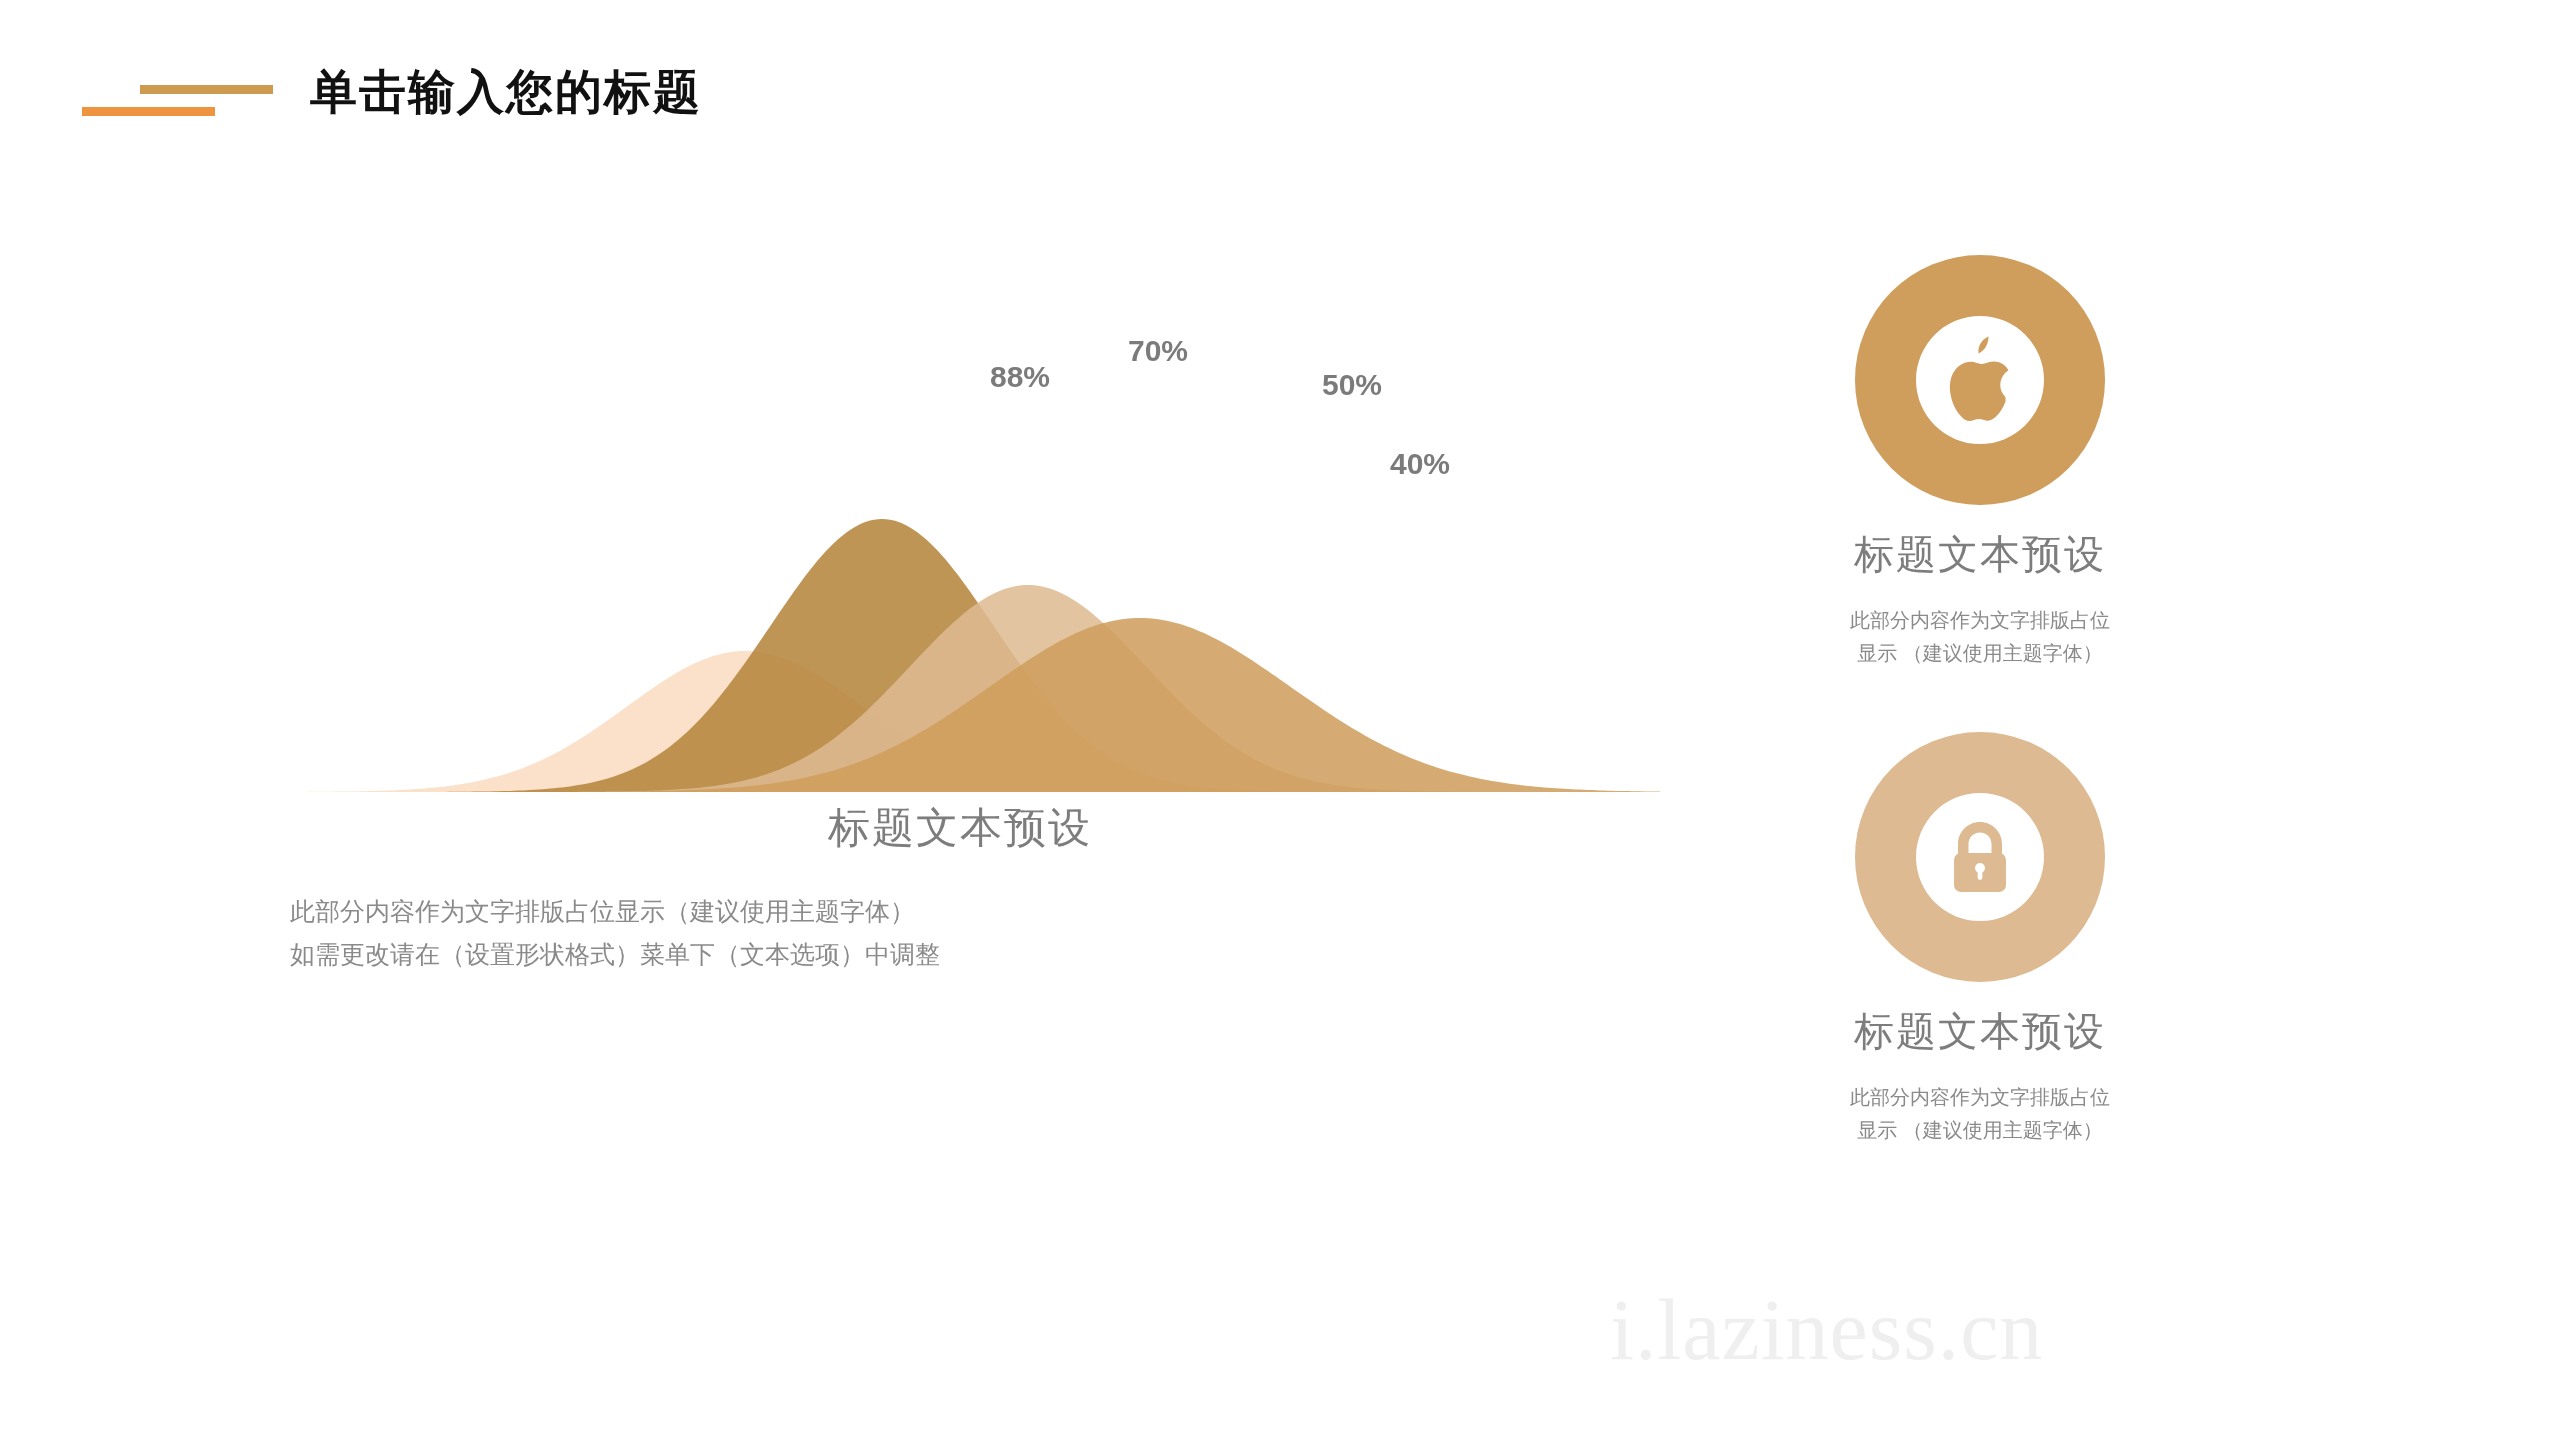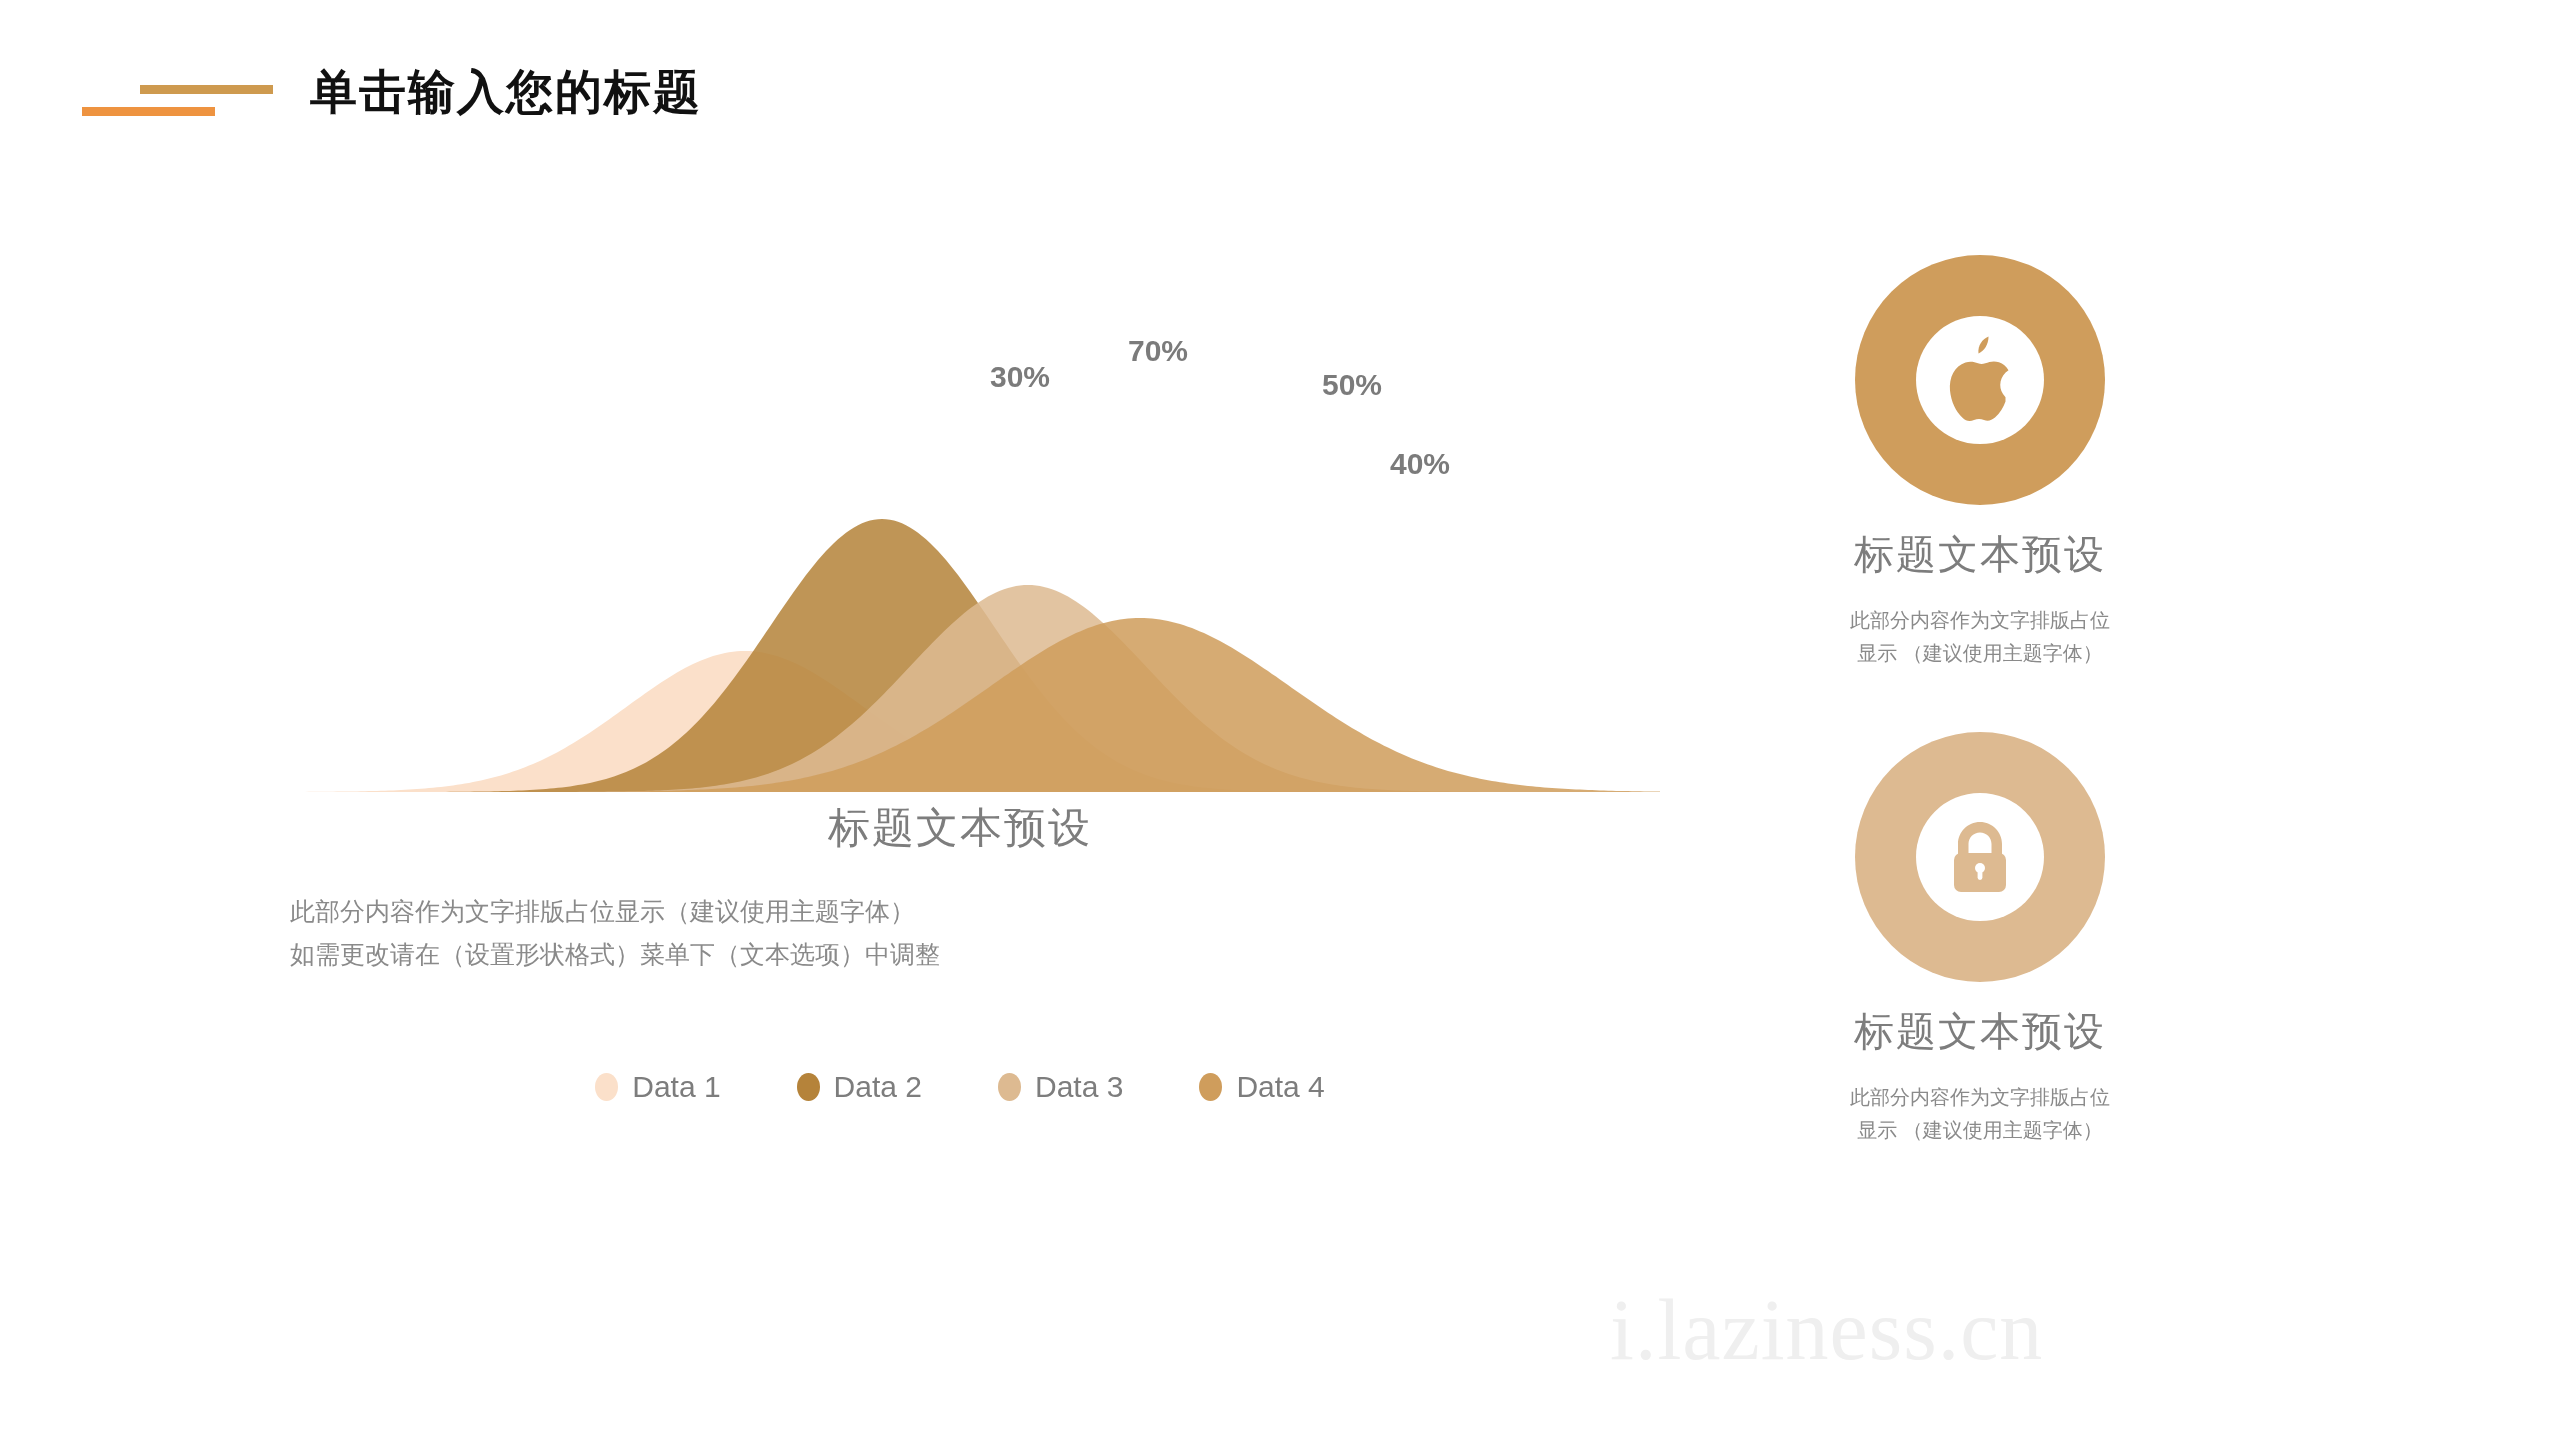--- a/index.html
+++ b/index.html
@@ -207,51 +207,33 @@
 
   <div class="chart-area">
     <svg viewBox="0 0 1340 470" preserveAspectRatio="none">
       <g>
         <path id="curve-0" d="M-65.0,462.0 L-61.0,462.0 L-57.0,462.0 L-53.0,462.0 L-49.0,462.0 L-45.0,462.0 L-41.0,462.0 L-37.0,462.0 L-33.0,462.0 L-29.0,462.0 L-25.0,462.0 L-21.0,462.0 L-17.0,462.0 L-13.0,461.9 L-9.0,461.9 L-5.0,461.9 L-1.0,461.9 L3.0,461.9 L7.0,461.9 L11.0,461.9 L15.0,461.9 L19.0,461.8 L23.0,461.8 L27.0,461.8 L31.0,461.8 L35.0,461.7 L39.0,461.7 L43.0,461.7 L47.0,461.6 L51.0,461.6 L55.0,461.5 L59.0,461.5 L63.0,461.4 L67.0,461.4 L71.0,461.3 L75.0,461.2 L79.0,461.1 L83.0,461.0 L87.0,460.9 L91.0,460.8 L95.0,460.7 L99.0,460.5 L103.0,460.4 L107.0,460.2 L111.0,460.0 L115.0,459.8 L119.0,459.6 L123.0,459.3 L127.0,459.0 L131.0,458.7 L135.0,458.4 L139.0,458.1 L143.0,457.7 L147.0,457.3 L151.0,456.9 L155.0,456.4 L159.0,455.9 L163.0,455.4 L167.0,454.8 L171.0,454.2 L175.0,453.6 L179.0,452.9 L183.0,452.1 L187.0,451.3 L191.0,450.5 L195.0,449.6 L199.0,448.6 L203.0,447.6 L207.0,446.5 L211.0,445.4 L215.0,444.2 L219.0,442.9 L223.0,441.6 L227.0,440.2 L231.0,438.7 L235.0,437.2 L239.0,435.6 L243.0,433.9 L247.0,432.2 L251.0,430.4 L255.0,428.5 L259.0,426.5 L263.0,424.5 L267.0,422.4 L271.0,420.2 L275.0,418.0 L279.0,415.6 L283.0,413.3 L287.0,410.8 L291.0,408.3 L295.0,405.8 L299.0,403.2 L303.0,400.5 L307.0,397.8 L311.0,395.0 L315.0,392.2 L319.0,389.4 L323.0,386.6 L327.0,383.7 L331.0,380.8 L335.0,377.9 L339.0,375.0 L343.0,372.1 L347.0,369.2 L351.0,366.4 L355.0,363.5 L359.0,360.7 L363.0,358.0 L367.0,355.2 L371.0,352.6 L375.0,350.0 L379.0,347.4 L383.0,344.9 L387.0,342.6 L391.0,340.3 L395.0,338.1 L399.0,336.0 L403.0,334.0 L407.0,332.2 L411.0,330.5 L415.0,328.9 L419.0,327.4 L423.0,326.1 L427.0,324.9 L431.0,323.9 L435.0,323.0 L439.0,322.3 L443.0,321.7 L447.0,321.3 L451.0,321.1 L455.0,321.0 L459.0,321.1 L463.0,321.3 L467.0,321.7 L471.0,322.3 L475.0,323.0 L479.0,323.9 L483.0,324.9 L487.0,326.1 L491.0,327.4 L495.0,328.9 L499.0,330.5 L503.0,332.2 L507.0,334.0 L511.0,336.0 L515.0,338.1 L519.0,340.3 L523.0,342.6 L527.0,344.9 L531.0,347.4 L535.0,350.0 L539.0,352.6 L543.0,355.2 L547.0,358.0 L551.0,360.7 L555.0,363.5 L559.0,366.4 L563.0,369.2 L567.0,372.1 L571.0,375.0 L575.0,377.9 L579.0,380.8 L583.0,383.7 L587.0,386.6 L591.0,389.4 L595.0,392.2 L599.0,395.0 L603.0,397.8 L607.0,400.5 L611.0,403.2 L615.0,405.8 L619.0,408.3 L623.0,410.8 L627.0,413.3 L631.0,415.6 L635.0,418.0 L639.0,420.2 L643.0,422.4 L647.0,424.5 L651.0,426.5 L655.0,428.5 L659.0,430.4 L663.0,432.2 L667.0,433.9 L671.0,435.6 L675.0,437.2 L679.0,438.7 L683.0,440.2 L687.0,441.6 L691.0,442.9 L695.0,444.2 L699.0,445.4 L703.0,446.5 L707.0,447.6 L711.0,448.6 L715.0,449.6 L719.0,450.5 L723.0,451.3 L727.0,452.1 L731.0,452.9 L735.0,453.6 L739.0,454.2 L743.0,454.8 L747.0,455.4 L751.0,455.9 L755.0,456.4 L759.0,456.9 L763.0,457.3 L767.0,457.7 L771.0,458.1 L775.0,458.4 L779.0,458.7 L783.0,459.0 L787.0,459.3 L791.0,459.6 L795.0,459.8 L799.0,460.0 L803.0,460.2 L807.0,460.4 L811.0,460.5 L815.0,460.7 L819.0,460.8 L823.0,460.9 L827.0,461.0 L831.0,461.1 L835.0,461.2 L839.0,461.3 L843.0,461.4 L847.0,461.4 L851.0,461.5 L855.0,461.5 L859.0,461.6 L863.0,461.6 L867.0,461.7 L871.0,461.7 L875.0,461.7 L879.0,461.8 L883.0,461.8 L887.0,461.8 L891.0,461.8 L895.0,461.9 L899.0,461.9 L903.0,461.9 L907.0,461.9 L911.0,461.9 L915.0,461.9 L919.0,461.9 L923.0,461.9 L927.0,462.0 L931.0,462.0 L935.0,462.0 L939.0,462.0 L943.0,462.0 L947.0,462.0 L951.0,462.0 L955.0,462.0 L959.0,462.0 L963.0,462.0 L967.0,462.0 L971.0,462.0 L975.0,462.0 L975,462 L-65,462 Z" fill="#fbe0ca" fill-opacity="1"></path>
         <path id="curve-1" d="M72.0,462.0 L76.0,462.0 L80.0,462.0 L84.0,462.0 L88.0,462.0 L92.0,462.0 L96.0,462.0 L100.0,462.0 L104.0,462.0 L108.0,462.0 L112.0,462.0 L116.0,462.0 L120.0,462.0 L124.0,462.0 L128.0,461.9 L132.0,461.9 L136.0,461.9 L140.0,461.9 L144.0,461.9 L148.0,461.9 L152.0,461.9 L156.0,461.9 L160.0,461.8 L164.0,461.8 L168.0,461.8 L172.0,461.8 L176.0,461.7 L180.0,461.7 L184.0,461.6 L188.0,461.6 L192.0,461.5 L196.0,461.5 L200.0,461.4 L204.0,461.3 L208.0,461.2 L212.0,461.1 L216.0,461.0 L220.0,460.9 L224.0,460.8 L228.0,460.6 L232.0,460.4 L236.0,460.3 L240.0,460.0 L244.0,459.8 L248.0,459.6 L252.0,459.3 L256.0,459.0 L260.0,458.6 L264.0,458.3 L268.0,457.8 L272.0,457.4 L276.0,456.9 L280.0,456.4 L284.0,455.8 L288.0,455.1 L292.0,454.4 L296.0,453.7 L300.0,452.9 L304.0,452.0 L308.0,451.0 L312.0,450.0 L316.0,448.9 L320.0,447.7 L324.0,446.4 L328.0,445.0 L332.0,443.6 L336.0,442.0 L340.0,440.3 L344.0,438.5 L348.0,436.6 L352.0,434.5 L356.0,432.4 L360.0,430.1 L364.0,427.6 L368.0,425.1 L372.0,422.3 L376.0,419.5 L380.0,416.5 L384.0,413.3 L388.0,410.0 L392.0,406.6 L396.0,403.0 L400.0,399.2 L404.0,395.3 L408.0,391.2 L412.0,387.0 L416.0,382.6 L420.0,378.0 L424.0,373.4 L428.0,368.6 L432.0,363.6 L436.0,358.5 L440.0,353.3 L444.0,348.0 L448.0,342.5 L452.0,337.0 L456.0,331.4 L460.0,325.7 L464.0,319.9 L468.0,314.1 L472.0,308.2 L476.0,302.3 L480.0,296.4 L484.0,290.5 L488.0,284.6 L492.0,278.7 L496.0,272.9 L500.0,267.2 L504.0,261.5 L508.0,255.9 L512.0,250.5 L516.0,245.1 L520.0,240.0 L524.0,235.0 L528.0,230.1 L532.0,225.5 L536.0,221.1 L540.0,216.9 L544.0,213.0 L548.0,209.3 L552.0,205.9 L556.0,202.7 L560.0,199.9 L564.0,197.4 L568.0,195.2 L572.0,193.3 L576.0,191.8 L580.0,190.6 L584.0,189.7 L588.0,189.2 L592.0,189.0 L596.0,189.2 L600.0,189.7 L604.0,190.6 L608.0,191.8 L612.0,193.3 L616.0,195.2 L620.0,197.4 L624.0,199.9 L628.0,202.7 L632.0,205.9 L636.0,209.3 L640.0,213.0 L644.0,216.9 L648.0,221.1 L652.0,225.5 L656.0,230.1 L660.0,235.0 L664.0,240.0 L668.0,245.1 L672.0,250.5 L676.0,255.9 L680.0,261.5 L684.0,267.2 L688.0,272.9 L692.0,278.7 L696.0,284.6 L700.0,290.5 L704.0,296.4 L708.0,302.3 L712.0,308.2 L716.0,314.1 L720.0,319.9 L724.0,325.7 L728.0,331.4 L732.0,337.0 L736.0,342.5 L740.0,348.0 L744.0,353.3 L748.0,358.5 L752.0,363.6 L756.0,368.6 L760.0,373.4 L764.0,378.0 L768.0,382.6 L772.0,387.0 L776.0,391.2 L780.0,395.3 L784.0,399.2 L788.0,403.0 L792.0,406.6 L796.0,410.0 L800.0,413.3 L804.0,416.5 L808.0,419.5 L812.0,422.3 L816.0,425.1 L820.0,427.6 L824.0,430.1 L828.0,432.4 L832.0,434.5 L836.0,436.6 L840.0,438.5 L844.0,440.3 L848.0,442.0 L852.0,443.6 L856.0,445.0 L860.0,446.4 L864.0,447.7 L868.0,448.9 L872.0,450.0 L876.0,451.0 L880.0,452.0 L884.0,452.9 L888.0,453.7 L892.0,454.4 L896.0,455.1 L900.0,455.8 L904.0,456.4 L908.0,456.9 L912.0,457.4 L916.0,457.8 L920.0,458.3 L924.0,458.6 L928.0,459.0 L932.0,459.3 L936.0,459.6 L940.0,459.8 L944.0,460.0 L948.0,460.3 L952.0,460.4 L956.0,460.6 L960.0,460.8 L964.0,460.9 L968.0,461.0 L972.0,461.1 L976.0,461.2 L980.0,461.3 L984.0,461.4 L988.0,461.5 L992.0,461.5 L996.0,461.6 L1000.0,461.6 L1004.0,461.7 L1008.0,461.7 L1012.0,461.8 L1016.0,461.8 L1020.0,461.8 L1024.0,461.8 L1028.0,461.9 L1032.0,461.9 L1036.0,461.9 L1040.0,461.9 L1044.0,461.9 L1048.0,461.9 L1052.0,461.9 L1056.0,461.9 L1060.0,462.0 L1064.0,462.0 L1068.0,462.0 L1072.0,462.0 L1076.0,462.0 L1080.0,462.0 L1084.0,462.0 L1088.0,462.0 L1092.0,462.0 L1096.0,462.0 L1100.0,462.0 L1104.0,462.0 L1108.0,462.0 L1112.0,462.0 L1112,462 L72,462 Z" fill="#b5833a" fill-opacity="0.86"></path>
         <path id="curve-2" d="M218.0,462.0 L222.0,462.0 L226.0,462.0 L230.0,462.0 L234.0,462.0 L238.0,462.0 L242.0,462.0 L246.0,462.0 L250.0,462.0 L254.0,462.0 L258.0,461.9 L262.0,461.9 L266.0,461.9 L270.0,461.9 L274.0,461.9 L278.0,461.9 L282.0,461.9 L286.0,461.9 L290.0,461.8 L294.0,461.8 L298.0,461.8 L302.0,461.8 L306.0,461.7 L310.0,461.7 L314.0,461.7 L318.0,461.6 L322.0,461.6 L326.0,461.5 L330.0,461.5 L334.0,461.4 L338.0,461.3 L342.0,461.3 L346.0,461.2 L350.0,461.1 L354.0,461.0 L358.0,460.8 L362.0,460.7 L366.0,460.6 L370.0,460.4 L374.0,460.2 L378.0,460.0 L382.0,459.8 L386.0,459.6 L390.0,459.3 L394.0,459.0 L398.0,458.7 L402.0,458.4 L406.0,458.0 L410.0,457.7 L414.0,457.2 L418.0,456.8 L422.0,456.3 L426.0,455.7 L430.0,455.1 L434.0,454.5 L438.0,453.8 L442.0,453.1 L446.0,452.3 L450.0,451.5 L454.0,450.6 L458.0,449.6 L462.0,448.6 L466.0,447.5 L470.0,446.3 L474.0,445.1 L478.0,443.7 L482.0,442.3 L486.0,440.8 L490.0,439.3 L494.0,437.6 L498.0,435.8 L502.0,434.0 L506.0,432.0 L510.0,430.0 L514.0,427.8 L518.0,425.6 L522.0,423.2 L526.0,420.8 L530.0,418.2 L534.0,415.6 L538.0,412.8 L542.0,409.9 L546.0,406.9 L550.0,403.8 L554.0,400.6 L558.0,397.3 L562.0,393.9 L566.0,390.5 L570.0,386.9 L574.0,383.2 L578.0,379.4 L582.0,375.6 L586.0,371.7 L590.0,367.7 L594.0,363.7 L598.0,359.6 L602.0,355.5 L606.0,351.3 L610.0,347.1 L614.0,342.8 L618.0,338.6 L622.0,334.3 L626.0,330.1 L630.0,325.8 L634.0,321.6 L638.0,317.4 L642.0,313.3 L646.0,309.3 L650.0,305.3 L654.0,301.3 L658.0,297.5 L662.0,293.8 L666.0,290.2 L670.0,286.7 L674.0,283.3 L678.0,280.1 L682.0,277.0 L686.0,274.2 L690.0,271.4 L694.0,268.9 L698.0,266.6 L702.0,264.4 L706.0,262.5 L710.0,260.7 L714.0,259.2 L718.0,258.0 L722.0,256.9 L726.0,256.1 L730.0,255.5 L734.0,255.1 L738.0,255.0 L742.0,255.1 L746.0,255.5 L750.0,256.1 L754.0,256.9 L758.0,258.0 L762.0,259.2 L766.0,260.7 L770.0,262.5 L774.0,264.4 L778.0,266.6 L782.0,268.9 L786.0,271.4 L790.0,274.2 L794.0,277.0 L798.0,280.1 L802.0,283.3 L806.0,286.7 L810.0,290.2 L814.0,293.8 L818.0,297.5 L822.0,301.3 L826.0,305.3 L830.0,309.3 L834.0,313.3 L838.0,317.4 L842.0,321.6 L846.0,325.8 L850.0,330.1 L854.0,334.3 L858.0,338.6 L862.0,342.8 L866.0,347.1 L870.0,351.3 L874.0,355.5 L878.0,359.6 L882.0,363.7 L886.0,367.7 L890.0,371.7 L894.0,375.6 L898.0,379.4 L902.0,383.2 L906.0,386.9 L910.0,390.5 L914.0,393.9 L918.0,397.3 L922.0,400.6 L926.0,403.8 L930.0,406.9 L934.0,409.9 L938.0,412.8 L942.0,415.6 L946.0,418.2 L950.0,420.8 L954.0,423.2 L958.0,425.6 L962.0,427.8 L966.0,430.0 L970.0,432.0 L974.0,434.0 L978.0,435.8 L982.0,437.6 L986.0,439.3 L990.0,440.8 L994.0,442.3 L998.0,443.7 L1002.0,445.1 L1006.0,446.3 L1010.0,447.5 L1014.0,448.6 L1018.0,449.6 L1022.0,450.6 L1026.0,451.5 L1030.0,452.3 L1034.0,453.1 L1038.0,453.8 L1042.0,454.5 L1046.0,455.1 L1050.0,455.7 L1054.0,456.3 L1058.0,456.8 L1062.0,457.2 L1066.0,457.7 L1070.0,458.0 L1074.0,458.4 L1078.0,458.7 L1082.0,459.0 L1086.0,459.3 L1090.0,459.6 L1094.0,459.8 L1098.0,460.0 L1102.0,460.2 L1106.0,460.4 L1110.0,460.6 L1114.0,460.7 L1118.0,460.8 L1122.0,461.0 L1126.0,461.1 L1130.0,461.2 L1134.0,461.3 L1138.0,461.3 L1142.0,461.4 L1146.0,461.5 L1150.0,461.5 L1154.0,461.6 L1158.0,461.6 L1162.0,461.7 L1166.0,461.7 L1170.0,461.7 L1174.0,461.8 L1178.0,461.8 L1182.0,461.8 L1186.0,461.8 L1190.0,461.9 L1194.0,461.9 L1198.0,461.9 L1202.0,461.9 L1206.0,461.9 L1210.0,461.9 L1214.0,461.9 L1218.0,461.9 L1222.0,462.0 L1226.0,462.0 L1230.0,462.0 L1234.0,462.0 L1238.0,462.0 L1242.0,462.0 L1246.0,462.0 L1250.0,462.0 L1254.0,462.0 L1258.0,462.0 L1258,462 L218,462 Z" fill="#ddba91" fill-opacity="0.86"></path>
         <path id="curve-3" d="M330.0,461.6 L334.0,461.5 L338.0,461.5 L342.0,461.4 L346.0,461.4 L350.0,461.3 L354.0,461.3 L358.0,461.2 L362.0,461.1 L366.0,461.0 L370.0,461.0 L374.0,460.9 L378.0,460.8 L382.0,460.7 L386.0,460.5 L390.0,460.4 L394.0,460.3 L398.0,460.1 L402.0,460.0 L406.0,459.8 L410.0,459.6 L414.0,459.5 L418.0,459.2 L422.0,459.0 L426.0,458.8 L430.0,458.5 L434.0,458.3 L438.0,458.0 L442.0,457.7 L446.0,457.4 L450.0,457.0 L454.0,456.7 L458.0,456.3 L462.0,455.9 L466.0,455.4 L470.0,455.0 L474.0,454.5 L478.0,454.0 L482.0,453.4 L486.0,452.8 L490.0,452.2 L494.0,451.6 L498.0,450.9 L502.0,450.2 L506.0,449.5 L510.0,448.7 L514.0,447.8 L518.0,447.0 L522.0,446.1 L526.0,445.1 L530.0,444.1 L534.0,443.1 L538.0,442.0 L542.0,440.9 L546.0,439.7 L550.0,438.5 L554.0,437.2 L558.0,435.8 L562.0,434.5 L566.0,433.0 L570.0,431.5 L574.0,430.0 L578.0,428.4 L582.0,426.7 L586.0,425.0 L590.0,423.3 L594.0,421.4 L598.0,419.6 L602.0,417.6 L606.0,415.7 L610.0,413.6 L614.0,411.5 L618.0,409.4 L622.0,407.2 L626.0,404.9 L630.0,402.6 L634.0,400.3 L638.0,397.9 L642.0,395.5 L646.0,393.0 L650.0,390.5 L654.0,387.9 L658.0,385.3 L662.0,382.7 L666.0,380.0 L670.0,377.3 L674.0,374.6 L678.0,371.8 L682.0,369.1 L686.0,366.3 L690.0,363.5 L694.0,360.7 L698.0,357.9 L702.0,355.1 L706.0,352.2 L710.0,349.4 L714.0,346.6 L718.0,343.9 L722.0,341.1 L726.0,338.4 L730.0,335.7 L734.0,333.0 L738.0,330.3 L742.0,327.7 L746.0,325.2 L750.0,322.7 L754.0,320.2 L758.0,317.8 L762.0,315.5 L766.0,313.3 L770.0,311.1 L774.0,309.0 L778.0,306.9 L782.0,305.0 L786.0,303.1 L790.0,301.4 L794.0,299.7 L798.0,298.1 L802.0,296.7 L806.0,295.3 L810.0,294.1 L814.0,292.9 L818.0,291.9 L822.0,291.0 L826.0,290.2 L830.0,289.5 L834.0,289.0 L838.0,288.6 L842.0,288.2 L846.0,288.1 L850.0,288.0 L854.0,288.1 L858.0,288.2 L862.0,288.6 L866.0,289.0 L870.0,289.5 L874.0,290.2 L878.0,291.0 L882.0,291.9 L886.0,292.9 L890.0,294.1 L894.0,295.3 L898.0,296.7 L902.0,298.1 L906.0,299.7 L910.0,301.4 L914.0,303.1 L918.0,305.0 L922.0,306.9 L926.0,309.0 L930.0,311.1 L934.0,313.3 L938.0,315.5 L942.0,317.8 L946.0,320.2 L950.0,322.7 L954.0,325.2 L958.0,327.7 L962.0,330.3 L966.0,333.0 L970.0,335.7 L974.0,338.4 L978.0,341.1 L982.0,343.9 L986.0,346.6 L990.0,349.4 L994.0,352.2 L998.0,355.1 L1002.0,357.9 L1006.0,360.7 L1010.0,363.5 L1014.0,366.3 L1018.0,369.1 L1022.0,371.8 L1026.0,374.6 L1030.0,377.3 L1034.0,380.0 L1038.0,382.7 L1042.0,385.3 L1046.0,387.9 L1050.0,390.5 L1054.0,393.0 L1058.0,395.5 L1062.0,397.9 L1066.0,400.3 L1070.0,402.6 L1074.0,404.9 L1078.0,407.2 L1082.0,409.4 L1086.0,411.5 L1090.0,413.6 L1094.0,415.7 L1098.0,417.6 L1102.0,419.6 L1106.0,421.4 L1110.0,423.3 L1114.0,425.0 L1118.0,426.7 L1122.0,428.4 L1126.0,430.0 L1130.0,431.5 L1134.0,433.0 L1138.0,434.5 L1142.0,435.8 L1146.0,437.2 L1150.0,438.5 L1154.0,439.7 L1158.0,440.9 L1162.0,442.0 L1166.0,443.1 L1170.0,444.1 L1174.0,445.1 L1178.0,446.1 L1182.0,447.0 L1186.0,447.8 L1190.0,448.7 L1194.0,449.5 L1198.0,450.2 L1202.0,450.9 L1206.0,451.6 L1210.0,452.2 L1214.0,452.8 L1218.0,453.4 L1222.0,454.0 L1226.0,454.5 L1230.0,455.0 L1234.0,455.4 L1238.0,455.9 L1242.0,456.3 L1246.0,456.7 L1250.0,457.0 L1254.0,457.4 L1258.0,457.7 L1262.0,458.0 L1266.0,458.3 L1270.0,458.5 L1274.0,458.8 L1278.0,459.0 L1282.0,459.2 L1286.0,459.5 L1290.0,459.6 L1294.0,459.8 L1298.0,460.0 L1302.0,460.1 L1306.0,460.3 L1310.0,460.4 L1314.0,460.5 L1318.0,460.7 L1322.0,460.8 L1326.0,460.9 L1330.0,461.0 L1334.0,461.0 L1338.0,461.1 L1342.0,461.2 L1346.0,461.3 L1350.0,461.3 L1354.0,461.4 L1358.0,461.4 L1362.0,461.5 L1366.0,461.5 L1370.0,461.6 L1370,462 L330,462 Z" fill="#cf9d5c" fill-opacity="0.86"></path>
       </g>
     </svg>
-    <div class="pct-label" id="pct-0" style="left: 700px; top: 30px;">30%</div>
+    <div class="pct-label" id="pct-0" style="left: 700px; top: 30px;">88%</div>
     <div class="pct-label" id="pct-1" style="left: 838px; top: 4px;">70%</div>
     <div class="pct-label" id="pct-2" style="left: 985px; top: 38px; margin-left: 47px;">50%</div>
     <div class="pct-label" id="pct-3" style="left: 1100px; top: 117px;">40%</div>
   </div>
 
   <div class="chart-caption-title">标题文本预设</div>
 
   <div class="chart-caption-body">
     <div>此部分内容作为文字排版占位显示（建议使用主题字体）</div>
     <div>如需更改请在（设置形状格式）菜单下（文本选项）中调整</div>
   </div>
 
-  <div class="legend">
-    <div class="legend-item">
-      <span class="legend-dot" id="legend-dot-0" style="background: rgb(251, 224, 202);"></span>
-      <span class="legend-label">Data 1</span>
-    </div>
-    <div class="legend-item">
-      <span class="legend-dot" id="legend-dot-1" style="background: rgb(181, 131, 58);"></span>
-      <span class="legend-label">Data 2</span>
-    </div>
-    <div class="legend-item">
-      <span class="legend-dot" id="legend-dot-2" style="background: rgb(221, 186, 145);"></span>
-      <span class="legend-label">Data 3</span>
-    </div>
-    <div class="legend-item">
-      <span class="legend-dot" id="legend-dot-3" style="background: rgb(207, 157, 92);"></span>
-      <span class="legend-label">Data 4</span>
-    </div>
-  </div>
 </div>
 
 <div class="features">
 
   <div class="feature">
     <div class="feature-icon-ring" id="ring-0" style="background: rgb(207, 157, 92);">
       <div class="feature-icon-inner">
         <svg width="74" height="88" viewBox="0 0 74 88">
           <path id="apple-leaf" d="M45.5 0.5 C45.5 8.5 41.5 14.5 35.5 17.5 C34.5 10 39 3 45.5 0.5 Z" fill="#cf9d5c"></path>
           <path id="apple-body" d="M62.5 65.5 C60.5 71 57 77 52 81.5 C48.5 84.5 45 85.5 41 84 C37.5 82.7 34.5 82.7 31 84 C26.5 85.7 23 85 19.5 81.7 C13 75.8 8 65.5 7 54.5 C5.8 41.5 11.5 30 22.5 26.5 C27.5 25 31.5 26 35 27.3 C37.7 28.3 39.5 28.3 42.3 27.3 C46.5 25.7 51 24.5 56 26.3 C60 27.7 63.2 30.3 65.5 34.3 C57 39.5 55 50.8 60 58 C61 59.3 61.8 60.3 62.5 61.3 Z" fill="#cf9d5c"></path>

